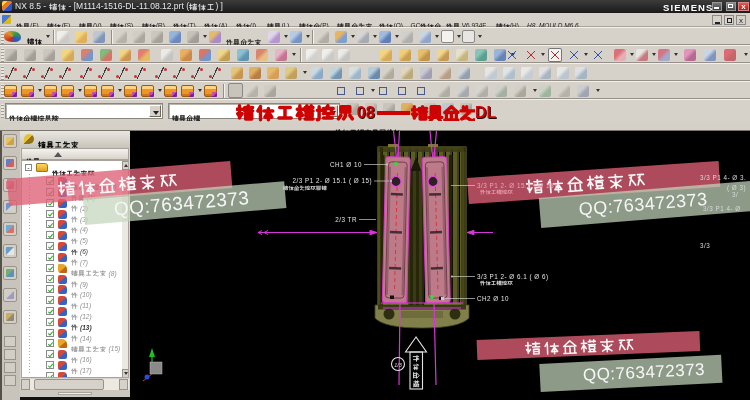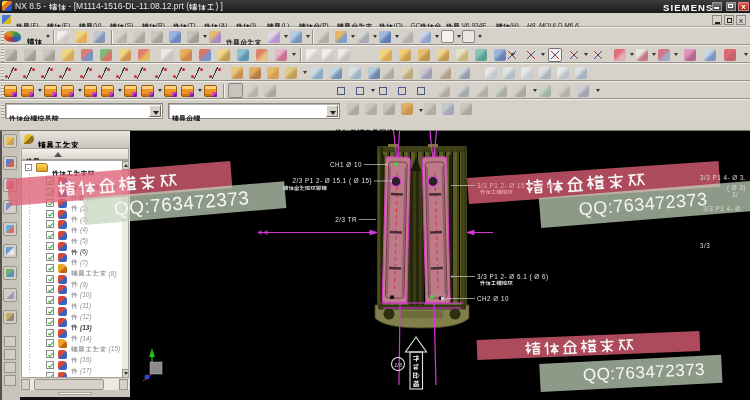--- a/index.html
+++ b/index.html
@@ -400,20 +400,33 @@
           <use href="#k11" x="21" width="20" height="20"></use>
           <use href="#k7" x="42" width="20" height="20"></use>
           <use href="#k3" x="63" width="20" height="20"></use>
           <use href="#k13" x="84" width="20" height="20"></use>
           <use href="#k2" x="105" width="20" height="20"></use>
           <use href="#k12" x="126" width="20" height="20"></use>
           <use href="#k8" x="147" width="20" height="20"></use>
           <use href="#k11" x="168" width="20" height="20"></use>
         </svg></span>
     </div>
+    <div class="abs" style="left:236px;top:103px;z-index:20;text-shadow:1px 1px 0 #2a0000;white-space:nowrap"><svg style="vertical-align:middle;color:#cf0202;" width="120.8" height="17.5" viewBox="0 0 138 20" preserveAspectRatio="xMinYMid meet" stroke-width="4.0">
+        <use href="#k1" x="0" width="20" height="20"></use>
+        <use href="#k11" x="23" width="20" height="20"></use>
+        <use href="#k7" x="46" width="20" height="20"></use>
+        <use href="#k3" x="69" width="20" height="20"></use>
+        <use href="#k6" x="92" width="20" height="20"></use>
+        <use href="#k2" x="115" width="20" height="20"></use>
+      </svg><span style="font-size:16px;font-weight:bold;color:#cf0202;vertical-align:middle;letter-spacing:0">08</span><span style="display:inline-block;vertical-align:middle;width:33px;height:3.5px;background:#cf0202;margin:0 1px 0 2px"></span><svg style="vertical-align:middle;color:#cf0202;" width="64.3" height="16.5" viewBox="0 0 78.0 20" preserveAspectRatio="xMinYMid meet" stroke-width="4.0">
+        <use href="#k1" x="0.0" width="20" height="20"></use>
+        <use href="#k4" x="19.5" width="20" height="20"></use>
+        <use href="#k14" x="39.0" width="20" height="20"></use>
+        <use href="#k10" x="58.5" width="20" height="20"></use>
+      </svg><span style="font-size:16px;font-weight:bold;color:#cf0202;vertical-align:middle;letter-spacing:0">DL</span></div>
     <div class="abs" style="left:0;top:131px;width:20px;height:269px;background:#c8c4bc">
       <div class="abs" style="left:0;top:0;width:2px;height:269px;background:#54504a"></div>
       <span class="abs" style="left:3px;top:3px;width:14px;height:14px;background:#d2cec6;border:1px solid #98948c;border-radius:2px"></span>
       <span class="abs" style="left:6px;top:6px;width:8px;height:8px;background:linear-gradient(135deg,#e7c45d 0 45%,#cba34c 55% 100%);border-radius:1px"></span>
       <span class="abs" style="left:3px;top:25px;width:14px;height:14px;background:#d2cec6;border:1px solid #98948c;border-radius:2px"></span>
       <span class="abs" style="left:6px;top:28px;width:8px;height:8px;background:linear-gradient(135deg,#667cc2 0 45%,#d1605d 55% 100%);border-radius:1px"></span>
       <span class="abs" style="left:3px;top:47px;width:14px;height:14px;background:#d2cec6;border:1px solid #98948c;border-radius:2px"></span>
       <span class="abs" style="left:6px;top:50px;width:8px;height:8px;background:linear-gradient(135deg,#dc7c90 0 45%,#b56579 55% 100%);border-radius:1px"></span>
       <span class="abs" style="left:3px;top:69px;width:14px;height:14px;background:#d2cec6;border:1px solid #98948c;border-radius:2px"></span>
       <span class="abs" style="left:6px;top:72px;width:8px;height:8px;background:linear-gradient(135deg,#7292cd 0 45%,#d6d2ca 55% 100%);border-radius:1px"></span>

